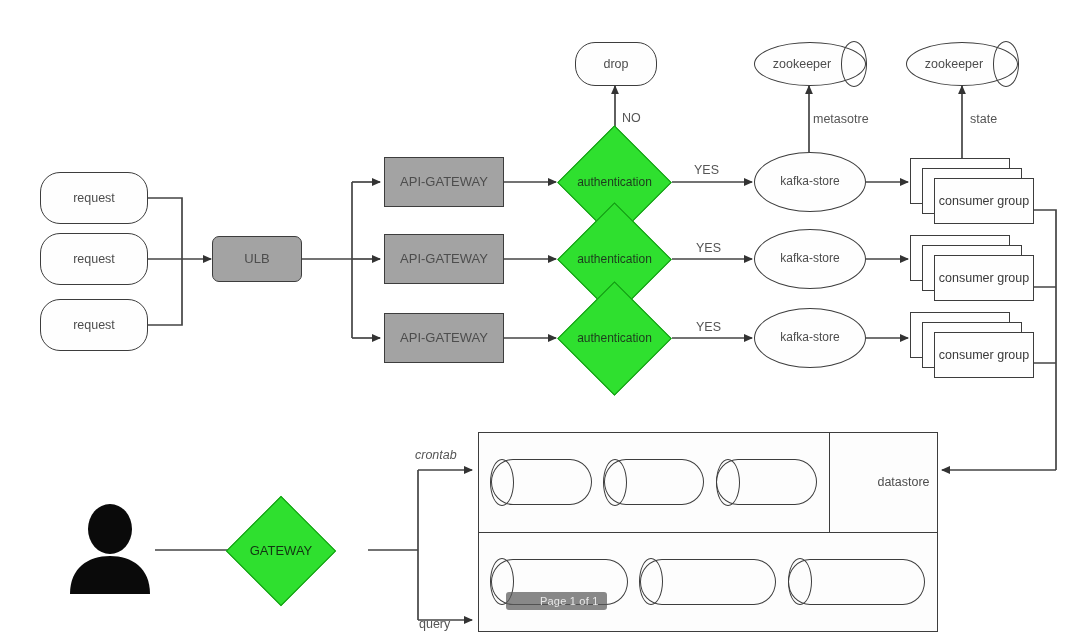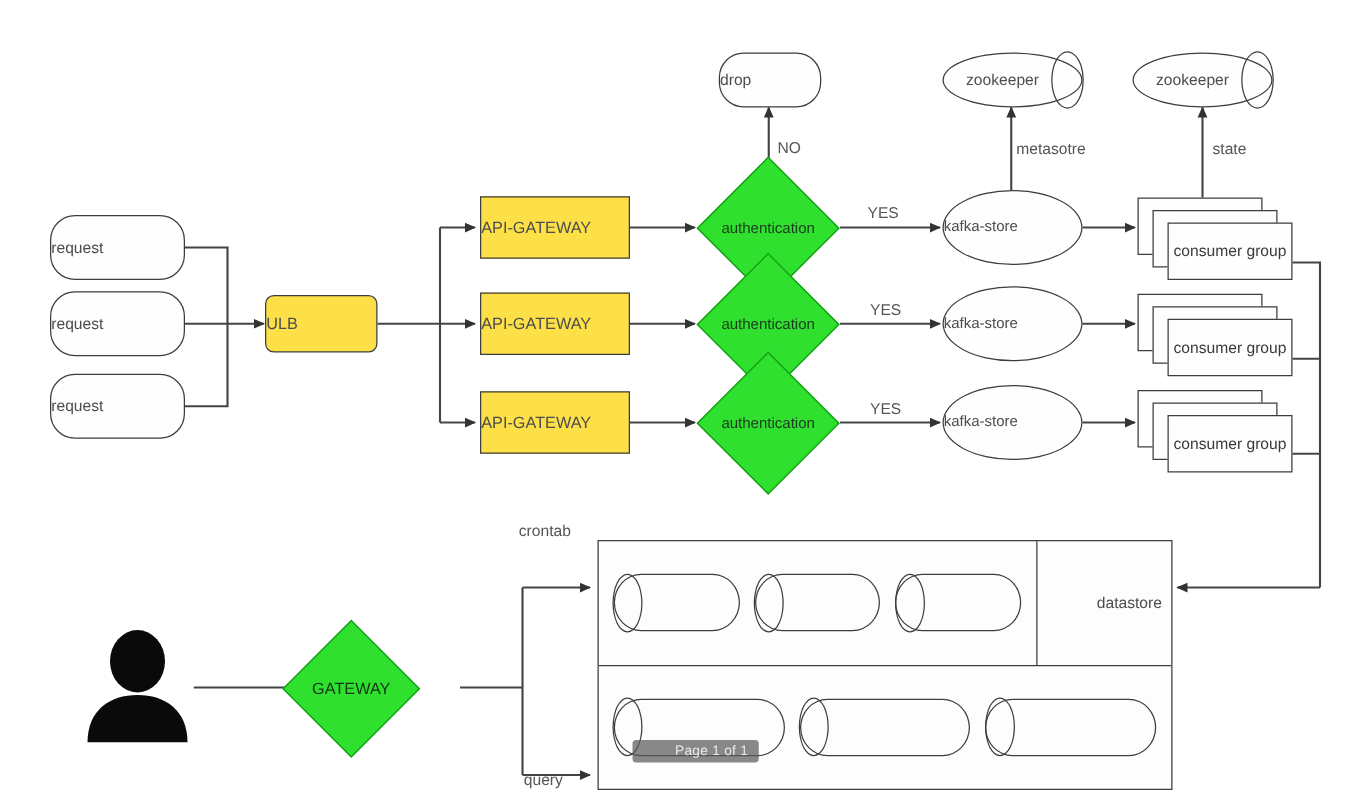--- a/index.html
+++ b/index.html
@@ -16,39 +16,40 @@
     overflow:hidden;
   }
   #wires{position:absolute;left:0;top:0;width:1080px;height:643px;pointer-events:none;}
 
   
   .node{
     position:absolute;
     box-sizing:border-box;
     display:flex;
     align-items:center;
+    justify-content:center;
     text-align:center;
     color:#4d4d4d;
     background:#fdfdfd;
     line-height:1.12;
   }
 
   
   .pill{
     border:1.6px solid #3d3d3d;
     border-radius:20px;
     font-size:12.5px;
     background:#fefefe;
   }
 
   
   .rect{
     border:1.6px solid #3d3d3d;
     font-size:13px;
-    background:#fde047;
+    background:#a3a3a3;
   }
   .rect.soft{border-radius:7px;}
 
   
   .ellipse{
     border:1.6px solid #3d3d3d;
     border-radius:50%;
     font-size:12px;
     background:#fefefe;
   }
@@ -347,21 +348,21 @@
       <span>consumer group</span>
     </div>
   </div>
 
   <div class="wlabel" style="left:622px;top:111px;">NO</div>
   <div class="wlabel" style="left:694px;top:163px;">YES</div>
   <div class="wlabel" style="left:696px;top:241px;">YES</div>
   <div class="wlabel" style="left:696px;top:320px;">YES</div>
   <div class="wlabel" style="left:813px;top:112px;">metasotre</div>
   <div class="wlabel" style="left:970px;top:112px;">state</div>
-  <div class="wlabel" style="left:415px;top:418px;">crontab</div>
+  <div class="wlabel" style="left:415px;top:448px;font-style:italic;">crontab</div>
   <div class="wlabel" style="left:419px;top:617px;">query</div>
 
   <div class="person" style="left:64px;top:502px;width:92px;height:92px;">
     <svg viewBox="0 0 92 92" width="92" height="92" xmlns="http://www.w3.org/2000/svg" aria-label="user">
       <ellipse cx="46" cy="27" rx="22" ry="25" fill="#0a0a0a"></ellipse>
       <path d="M6,92 C6,66 24,54 46,54 C68,54 86,66 86,92 Z" fill="#0a0a0a"></path>
     </svg>
   </div>
 
   <div class="diamond gateway" style="left:242px;top:512px;width:78px;height:78px;">

